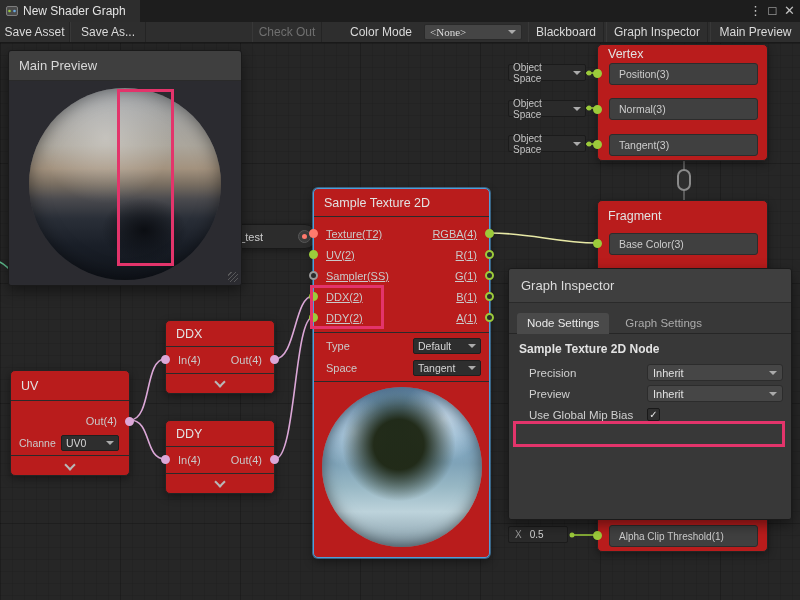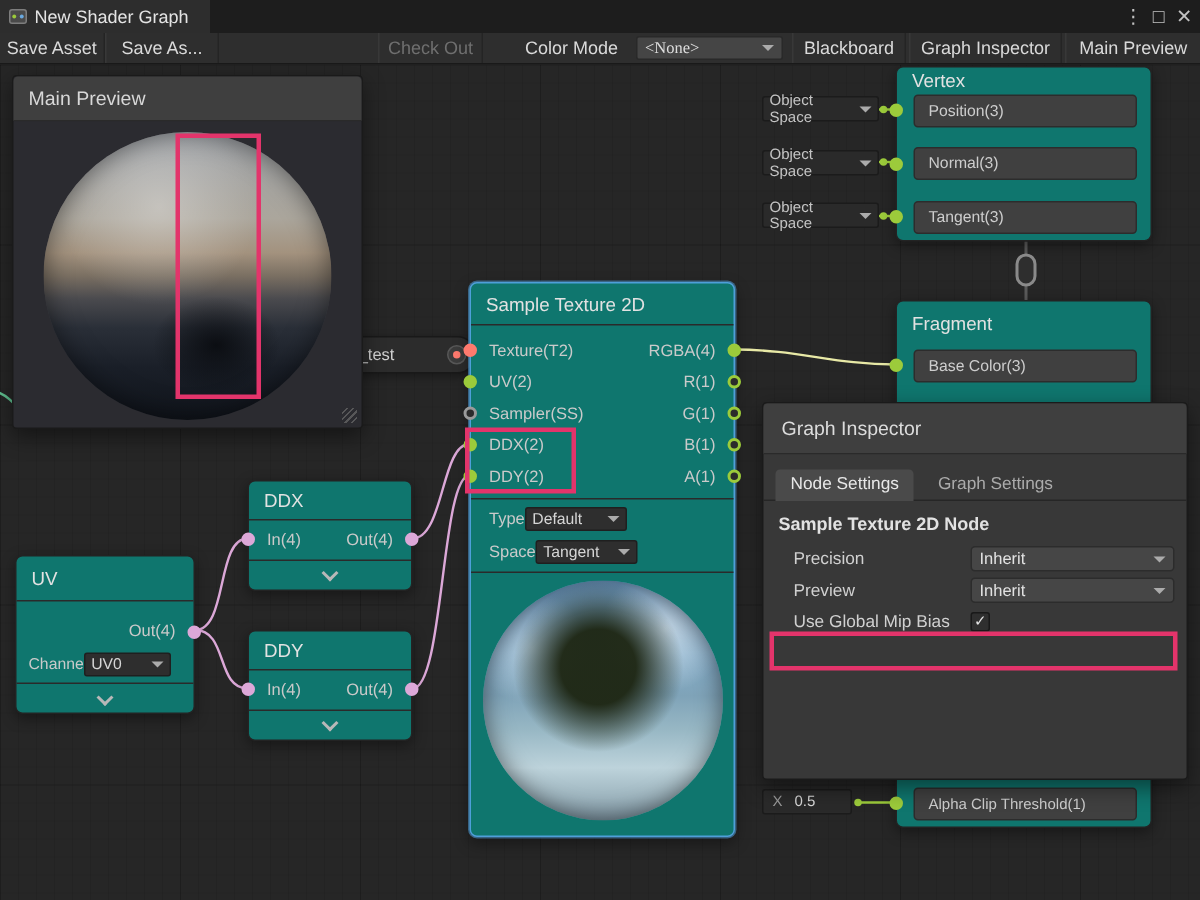--- a/index.html
+++ b/index.html
@@ -32,21 +32,21 @@
       linear-gradient(90deg, rgba(0,0,0,0.16) 1px, transparent 1px);
     background-size:12px 12px,12px 12px,120px 120px,120px 120px; z-index:1; }
   svg.wires { position:absolute; left:0; top:0; z-index:2; pointer-events:none; }
   .w-lav { stroke:#DCA8D8; stroke-width:1.6; fill:none; }
   .w-yel { stroke:#E8E9A6; stroke-width:1.6; fill:none; }
   .w-grn { stroke:#9CCB3B; stroke-width:1.6; fill:none; }
   .w-red { stroke:#FF7A6E; stroke-width:1.6; fill:none; }
   .w-teal{ stroke:#5FBF8F; stroke-width:1.6; fill:none; }
   .c-grn { fill:#9CCB3B; }
 
-  .node { position:absolute; background:#0f766e; border:1px solid #232323; border-radius:5px;
+  .node { position:absolute; background:#b91c1c; border:1px solid #232323; border-radius:5px;
     box-shadow:0 3px 9px rgba(0,0,0,0.38); z-index:5; }
   .node-title { padding-left:10px; font-size:12.5px; color:#E2E2E2; border-bottom:1px solid #2A2A2A; }
   .dot { position:absolute; width:9px; height:9px; border-radius:50%; background:#2B2B2B; z-index:6; }
   .dot.grn { border:2px solid #9CCB3B; } .dot.grn.fill { background:#9CCB3B; }
   .dot.red { border:2px solid #FF7A6E; } .dot.red.fill { background:#FF7A6E; }
   .dot.gry { border:2px solid #9A9A9A; }
   .dot.lav { border:2px solid #DCA8D8; } .dot.lav.fill { background:#DCA8D8; }
 
   .chev { width:8px; height:8px; border-right:2px solid #B8B8B8; border-bottom:2px solid #B8B8B8;
     transform:rotate(45deg); margin-top:-4px; }
@@ -67,23 +67,23 @@
     border:1px solid #1B1B1B; border-radius:2px; display:flex; align-items:center; gap:8px; padding:0 6px;
     font-size:10px; z-index:5; }
   .fval .k { color:#9A9A9A; } .fval .v { color:#D8D8D8; }
 
   
   .stnode { left:313px; top:188px; width:177px; height:370px; border:1px solid #4E9FD9;
     box-shadow:0 0 0 1px rgba(78,159,217,0.55), 0 4px 10px rgba(0,0,0,0.4); z-index:10; }
   .stnode .node-title { height:28px; line-height:28px; }
   .st-ports { padding-top:6px; }
   .st-row { height:21px; display:flex; justify-content:space-between; align-items:center; padding:0 12px;
-    font-size:11px; color:#CACACA; }
+    font-size:11px; color:#CACACA;text-decoration:underline; }
   .ctrl-wrap { border-top:1px solid #2A2A2A; margin-top:4px; padding-top:2px; }
-  .ctrl-row { display:flex; justify-content:flex-start; align-items:center; height:22px; padding:0 8px 0 12px;
+  .ctrl-row { display:flex; justify-content:space-between; align-items:center; height:22px; padding:0 8px 0 12px;
     font-size:11px; color:#CACACA; }
   .mini-dd { width:68px; height:16px; background:#2E2E2E; border:1px solid #1F1F1F; border-radius:2px;
     display:flex; align-items:center; justify-content:space-between; padding:0 4px; font-size:10.5px; color:#D5D5D5; }
   .st-preview { border-top:1px solid #2A2A2A; margin-top:2px; height:170px; display:flex; align-items:center; justify-content:center; }
   .sphere2 { width:160px; height:160px; border-radius:50%;
     background:
       radial-gradient(circle at 48% 36%, rgba(28,36,16,0.95) 0 19%, rgba(28,36,16,0) 43%),
       radial-gradient(circle at 76% 20%, rgba(255,255,255,0.55), rgba(255,255,255,0) 24%),
       radial-gradient(circle at 20% 28%, rgba(255,255,255,0.38), rgba(255,255,255,0) 22%),
       linear-gradient(180deg,#6F9CC4 0%,#85AECB 30%,#7FA3B8 48%,#97B7C4 62%,#BDD3DB 78%,#9FB6C0 90%,#7E95A2 100%);

